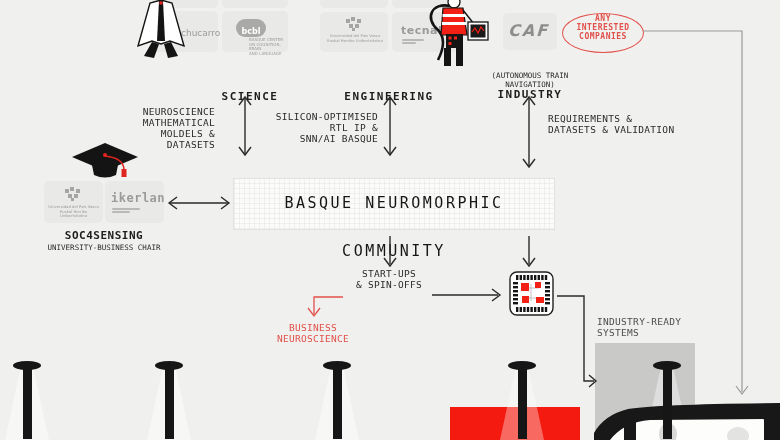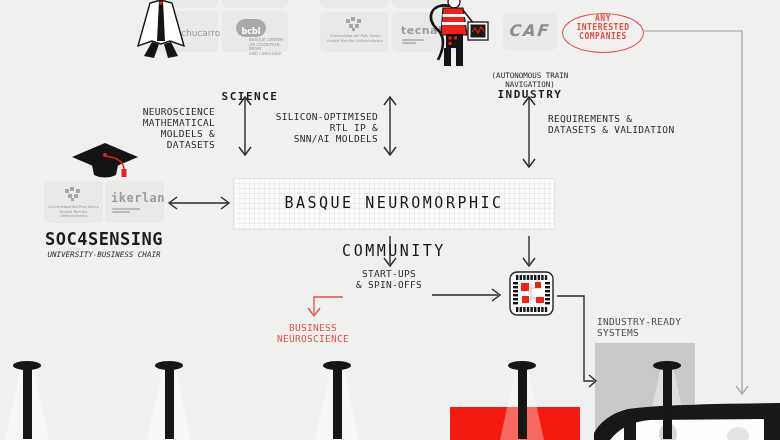--- a/index.html
+++ b/index.html
@@ -127,20 +127,21 @@
       <div>Euskal Herriko Unibertsitatea</div>
     </div>
   </div>
 
   <div class="card" style="left:392px;top:12px;width:66px;height:40px;">
     <div class="abs sans" style="left:9px;top:12px;font-size:11px;font-weight:700;letter-spacing:0.5px;color:#9b9b9b;">tecnalia</div>
     <div class="gray-bar" style="left:10px;top:27px;width:22px;height:1.5px;"></div>
     <div class="gray-bar" style="left:10px;top:30px;width:14px;height:1.5px;"></div>
   </div>
 
+  <div class="abs sec-label" style="left:329px;top:62px;width:120px;">ENGINEERING</div>
 
   <svg class="abs" style="left:416px;top:0;" width="74" height="66" viewBox="0 0 74 66">
     <circle cx="38" cy="2" r="6" fill="#ffffff" stroke="#141414" stroke-width="1.3"></circle>
     <path d="M34,6 C16,2 8,18 22,30 C30,38 27,50 22,60" fill="none" stroke="#141414" stroke-width="2.6"></path>
     <path d="M27,8 L47,8 L51,35 L25,35 Z" fill="#f32015" stroke="#141414" stroke-width="1.2"></path>
     <rect x="26.5" y="14" width="23" height="3" fill="#ffffff"></rect>
     <rect x="26" y="22" width="24" height="3" fill="#ffffff"></rect>
     <path d="M47,10 L58,24" stroke="#141414" stroke-width="1.4" fill="#ffffff"></path>
     <rect x="52" y="22" width="20" height="18" fill="#ffffff" stroke="#141414" stroke-width="1.3"></rect>
     <rect x="54.5" y="24.5" width="15" height="13" fill="#1a1a1a"></rect>
@@ -172,21 +173,21 @@
     <div>DATASETS</div>
   </div>
 
   <div class="abs small-sub" style="left:470px;top:72px;width:120px;">
     <div>(AUTONOMOUS TRAIN</div>
     <div>NAVIGATION)</div>
   </div>
   <div class="abs flow-label right" style="right:402px;top:111px;">
     <div>SILICON-OPTIMISED</div>
     <div>RTL IP &amp;</div>
-    <div>SNN/AI MOLDELS</div>
+    <div>SNN/AI BASQUE</div>
   </div>
   <div class="abs flow-label" style="left:548px;top:113px;">
     <div>REQUIREMENTS &amp;</div>
     <div>DATASETS &amp; VALIDATION</div>
   </div>
 
   <div id="community-box">BASQUE NEUROMORPHIC COMMUNITY</div>
 
   <svg class="abs" style="left:70px;top:141px;" width="70" height="40" viewBox="0 0 70 40">
     <polygon points="2,16 35,2 68,16 35,30" fill="#141414"></polygon>
@@ -213,22 +214,22 @@
     </div>
   </div>
 
   <div class="card" style="left:105px;top:181px;width:59px;height:42px;">
     <div class="abs mono" style="left:6px;top:10px;font-size:12px;font-weight:700;color:#9b9b9b;letter-spacing:0.5px;">ikerlan</div>
     <div class="gray-bar" style="left:7px;top:27px;width:28px;height:1.5px;"></div>
     <div class="gray-bar" style="left:7px;top:30px;width:18px;height:1.5px;"></div>
   </div>
 
   <div class="abs" style="left:34px;top:229px;width:140px;text-align:center;">
-    <div style="font-size:17px;font-weight:700;letter-spacing:0.5px;">SOC4SENSING</div>
-    <div style="font-size:7.5px;margin-top:1px;color:#2a2a2a;font-style:italic;">UNIVERSITY-BUSINESS CHAIR</div>
+    <div style="font-size:11px;font-weight:700;letter-spacing:0.5px;">SOC4SENSING</div>
+    <div style="font-size:7.5px;margin-top:1px;color:#2a2a2a;">UNIVERSITY-BUSINESS CHAIR</div>
   </div>
 
   <div class="abs flow-label" style="left:334px;top:268px;width:110px;text-align:center;">
     <div>START-UPS</div>
     <div>&amp; SPIN-OFFS</div>
   </div>
 
   <div class="abs flow-label red-text" style="left:258px;top:322px;width:110px;text-align:center;">
     <div>BUSINESS</div>
     <div>NEUROSCIENCE</div>

